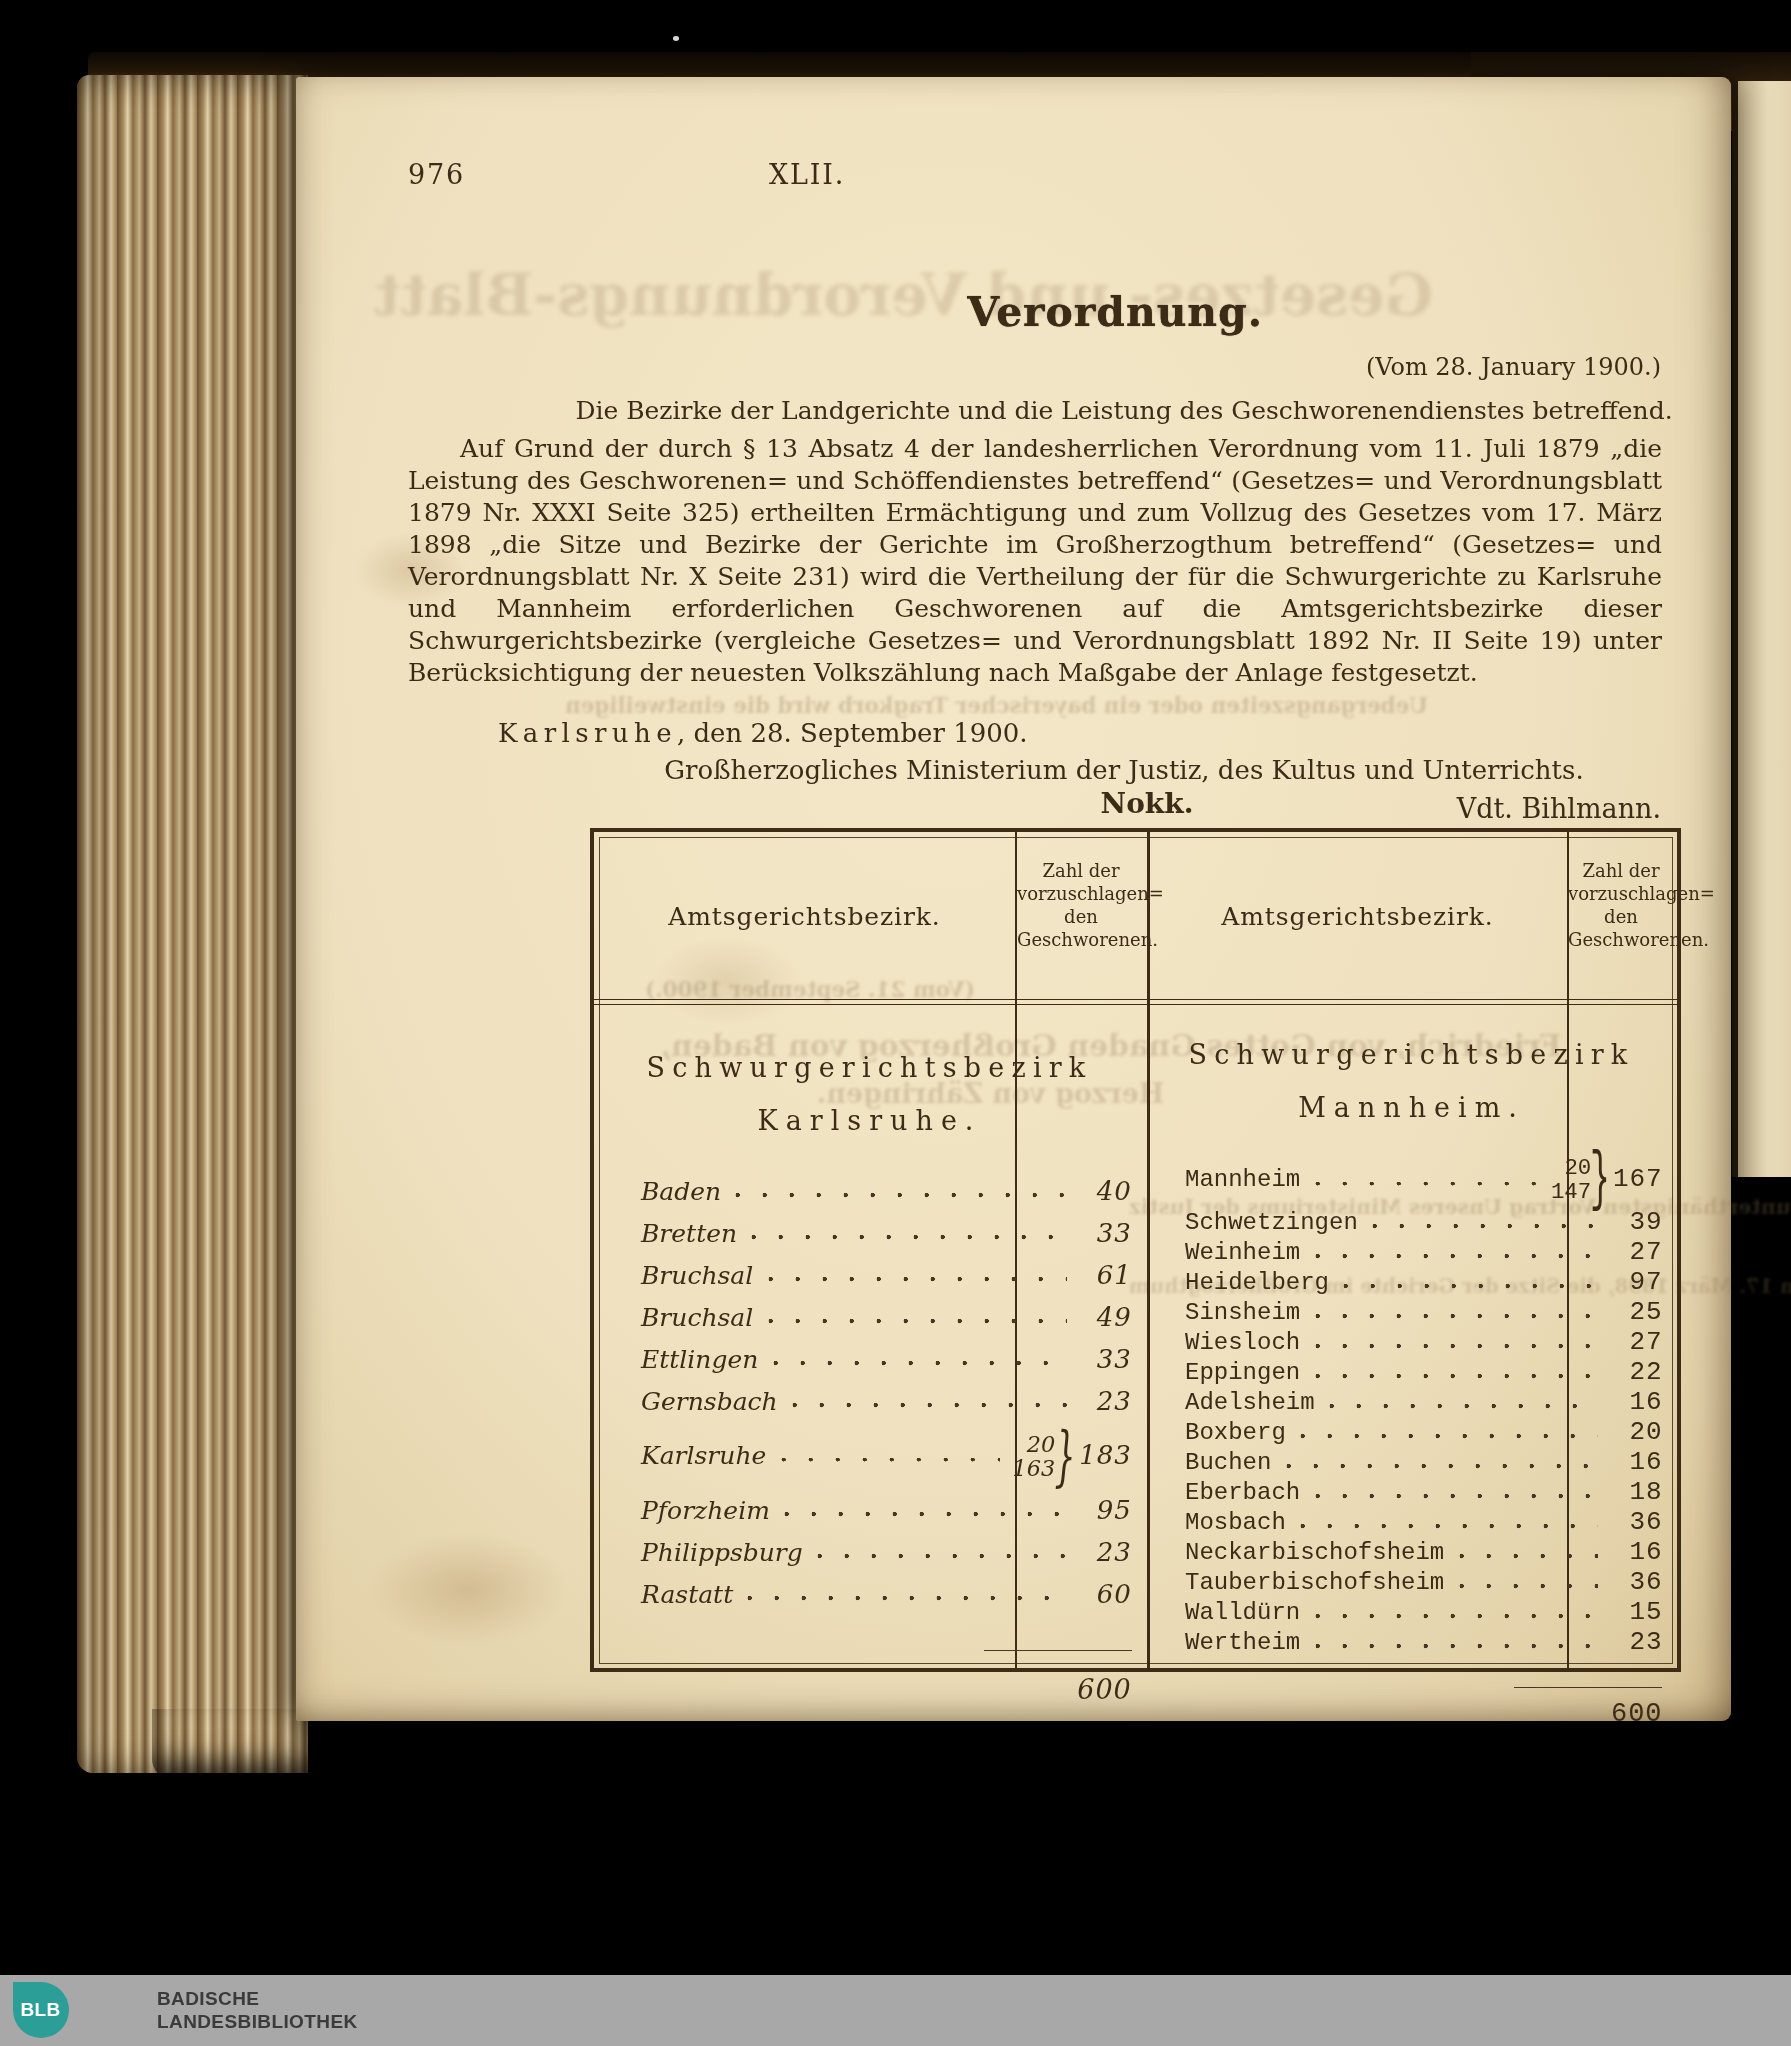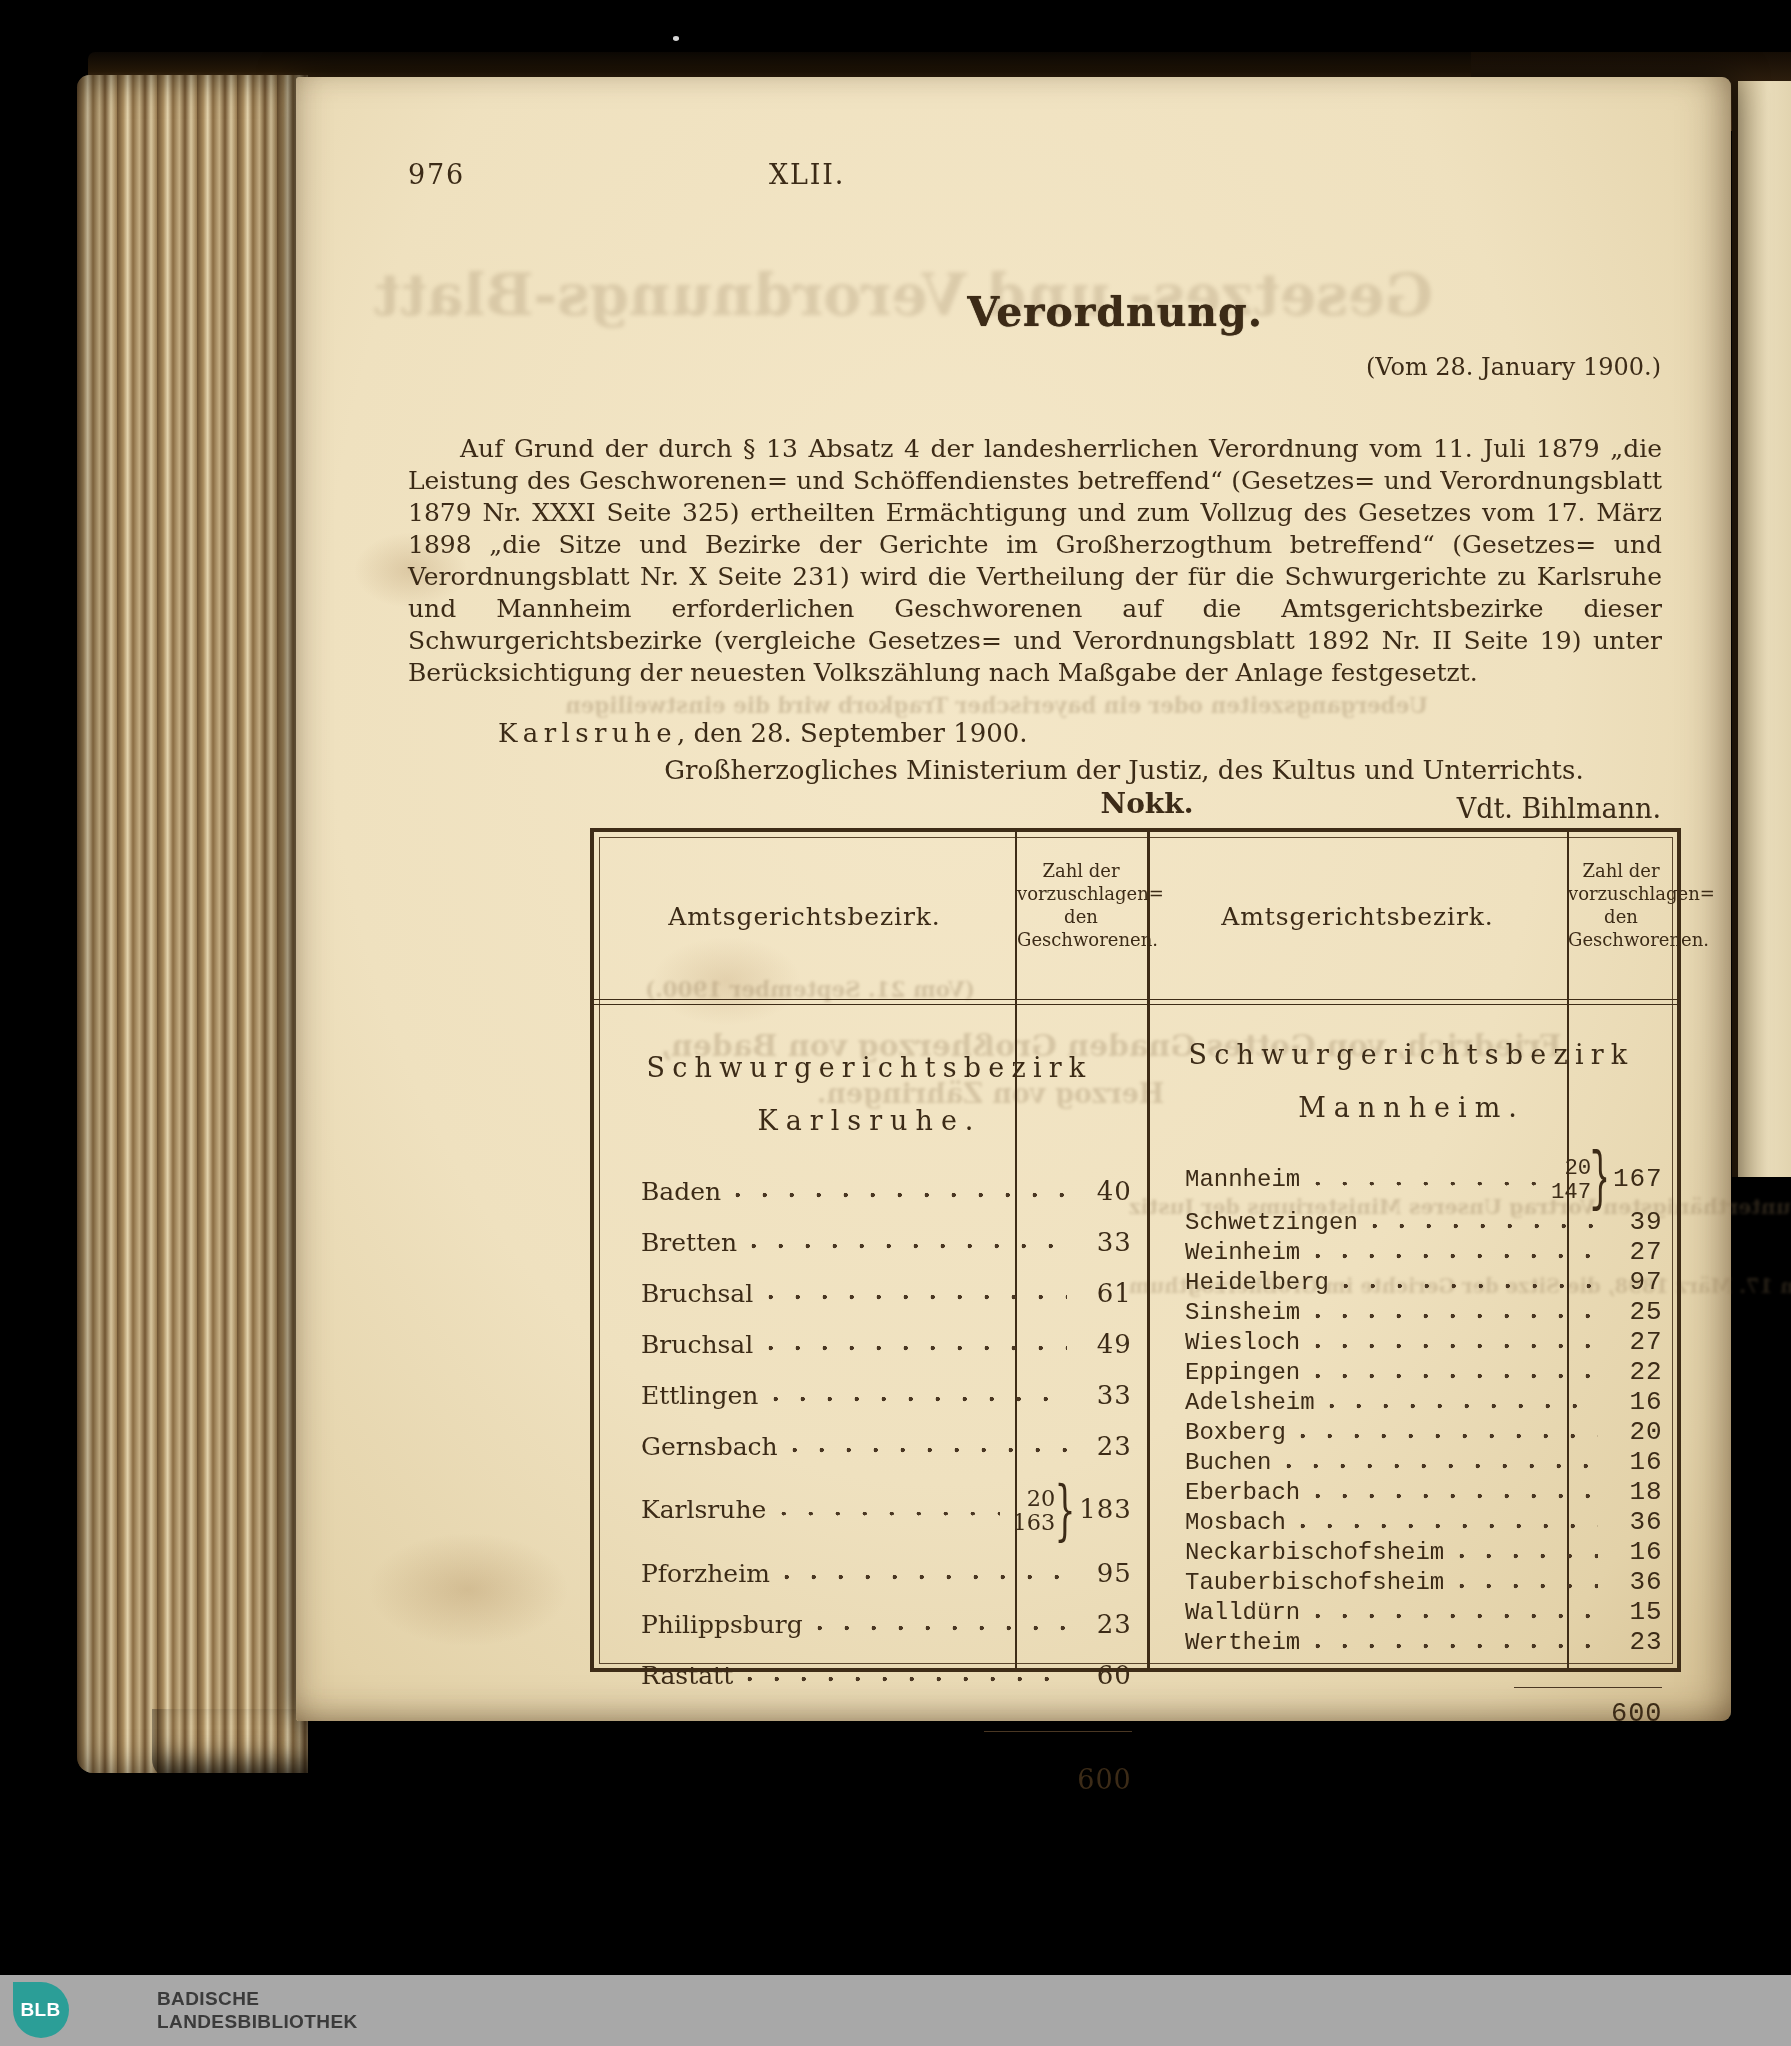--- a/index.html
+++ b/index.html
@@ -91,21 +91,21 @@
   .hc-r{left:974px;width:106px;top:27px;font-size:18px;line-height:23px;white-space:pre-line;}
 
   .cell{position:absolute;top:173px;bottom:0;}
   .cell-left{left:0;width:551px;}
   .cell-right{left:555px;width:525px;}
   .sect{ text-align:center;font-size:27px;letter-spacing:7.2px;}
   .cell-left .sect{margin-top:47px;}
   .cell-right .sect{margin-top:34px;}
   .sect .l2{letter-spacing:8px;margin-top:21.5px;}
   .rows{display:flex;flex-direction:column;padding:0 0 0 47px;}
-  .cell-left .rows{margin-top:41px;gap:22px;font-size:25px;padding-right:13.4px;}
+  .cell-left .rows{margin-top:41px;gap:13px;font-size:25px;padding-right:13.4px;font-style:italic;}
   .cell-right .rows{margin-top:30px;gap:1px;font-size:24px;padding-left:36px;padding-right:11.6px;font-family:Liberation Mono, monospace;}
   .trow{display:flex;align-items:baseline;line-height:29px;}
   .rname{white-space:nowrap;}
   .leader{flex:1;height:4.5px;align-self:center;margin:9px 12.5px 0 14.3px;
     background-image:radial-gradient(circle at 2.7px 1.8px, #4a3723 2px, transparent 2.3px);
     background-size:27px 4.5px;background-repeat:repeat-x;}
   .rval{min-width:52px;text-align:right;font-size:26px;letter-spacing:0.9px;}
   .brace-row{align-items:center;}
   .brace-row .stack{display:flex;flex-direction:column;line-height:24px;font-size:22.4px;
     text-align:right;margin-right:-3.6px;}
@@ -150,20 +150,21 @@
   <div class="ghost g2">Friedrich, von Gottes Gnaden Großherzog von Baden,</div>
   <div class="ghost g3">Herzog von Zähringen.</div>
   <div class="ghost g4">Auf den unterthänigsten Vortrag Unseres Ministeriums der Justiz</div>
   <div class="ghost g5">des Gesetzes vom 17. März 1898, die Sitze der Gerichte im Großherzogthum</div>
   <div class="ghost g6">(Vom 21. September 1900.)</div>
 
   <div class="txt pagenum">976</div>
   <div class="txt roman">XLII.</div>
   <div class="txt vtitle">Verordnung.</div>
   <div class="txt dateline">(Vom 28. January 1900.)</div>
+  <div class="txt subject">Die Bezirke der Landgerichte und die Leistung des Geschworenendienstes betreffend.</div>
   <div class="txt bodypara">Auf Grund der durch § 13 Absatz 4 der landesherrlichen Verordnung vom 11. Juli 1879 „die Leistung des Geschworenen= und Schöffendienstes betreffend“ (Gesetzes= und Verordnungsblatt 1879 Nr. XXXI Seite 325) ertheilten Ermächtigung und zum Vollzug des Gesetzes vom 17. März 1898 „die Sitze und Bezirke der Gerichte im Großherzogthum betreffend“ (Gesetzes= und Verordnungsblatt Nr. X Seite 231) wird die Vertheilung der für die Schwurgerichte zu Karlsruhe und Mannheim erforderlichen Geschworenen auf die Amtsgerichtsbezirke dieser Schwurgerichtsbezirke (vergleiche Gesetzes= und Verordnungsblatt 1892 Nr. II Seite 19) unter Berücksichtigung der neuesten Volkszählung nach Maßgabe der Anlage festgesetzt.</div>
   <div class="txt placedate">
     <span class="ls">Karlsruhe</span><span>, den 28. September 1900.</span>
   </div>
   <div class="txt ministry">Großherzogliches Ministerium der Justiz, des Kultus und Unterrichts.</div>
   <div class="txt sig1">Nokk.</div>
   <div class="txt sig2">Vdt. Bihlmann.</div>
 
   <div class="gtable">
     <div class="inner"></div>

